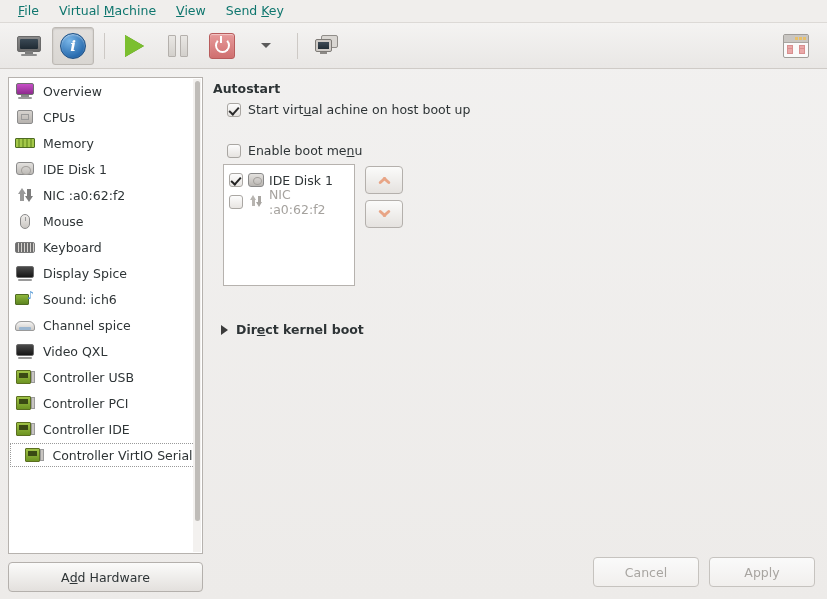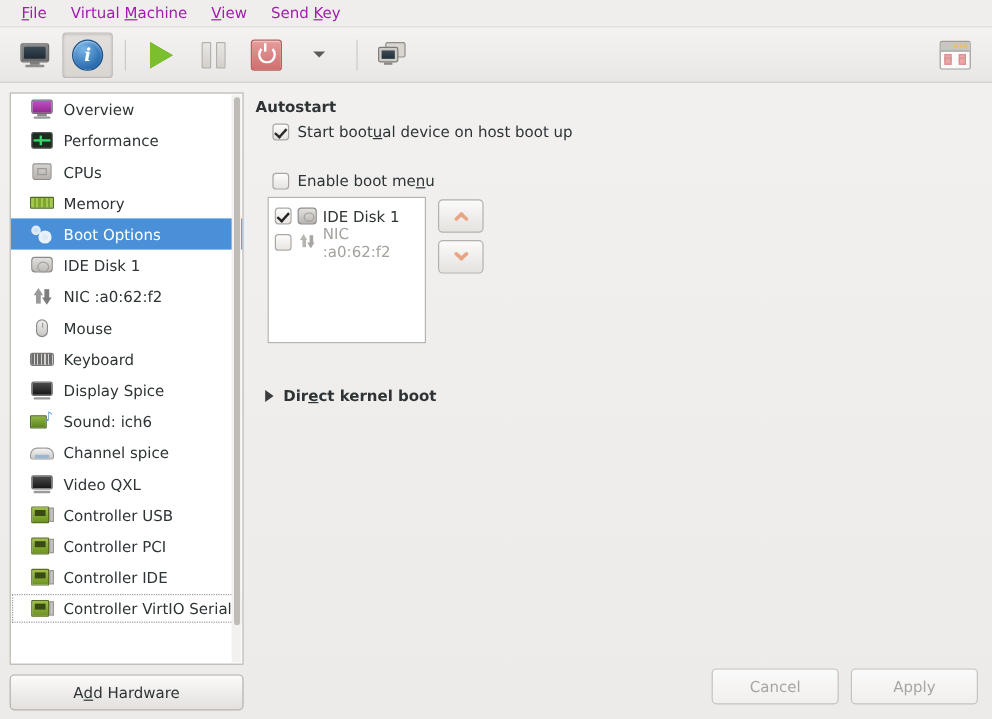--- a/index.html
+++ b/index.html
@@ -9,21 +9,21 @@
     font-family:"DejaVu Sans","Liberation Sans",sans-serif;
     font-size:12.5px;color:#2e3436;
     -webkit-font-smoothing:antialiased;
   }
   .app{position:relative;width:827px;height:599px;box-sizing:border-box;
        background:linear-gradient(#f2f1f0,#edebe9);}
 
   
   .menubar{height:22px;display:flex;align-items:center;padding-left:8px;
            background:#f0eeec;border-bottom:1px solid #dcd9d6;}
-  .menu-item{padding:2px 10px;font-size:12.5px;color:#a21caf;cursor:default;line-height:16px;}
+  .menu-item{padding:2px 10px;font-size:12.5px;color:#0f766e;cursor:default;line-height:16px;}
   .u{text-decoration:underline;}
 
   
   .toolbar{height:45px;display:flex;align-items:center;padding:0 8px;position:relative;
            background:linear-gradient(#f4f3f2,#e9e7e5);border-bottom:1px solid #cfcbc7;}
   .tb-btn{width:40px;height:36px;display:flex;align-items:center;justify-content:center;
           border:1px solid transparent;border-radius:3px;margin-right:2px;}
   .tb-btn.pressed{border:1px solid #bdb9b4;background:linear-gradient(#e2dfdc,#d9d6d2);
                   box-shadow:inset 0 1px 2px rgba(0,0,0,.14);}
   .tb-sep{width:1px;height:26px;background:#cdc9c5;margin:0 8px;}
@@ -83,23 +83,23 @@
       border-bottom:1px solid #a8a5a1;display:flex;justify-content:flex-end;align-items:center;gap:1px;padding-right:2px;}
   .ico-win .bar i{width:3px;height:3px;background:#e8c06a;display:block;}
   .ico-win .q{position:absolute;width:6px;height:6px;background:#e9a8a8;border:1px solid #d88f8f;box-sizing:border-box;}
   .ico-win .q1{left:3px;top:10px;} .ico-win .q2{right:3px;top:10px;}
   .ico-win .q3{left:3px;bottom:3px;} .ico-win .q4{right:3px;bottom:3px;}
 
   
   .content{display:flex;padding:8px;height:calc(599px - 22px - 46px);box-sizing:border-box;}
   .left{width:195px;display:flex;flex-direction:column;}
   .hwlist{flex:1;background:#fff;border:1px solid #b6b2ae;overflow:hidden;position:relative;}
-  .hwrow{height:26px;display:flex;align-items:center;padding-left:16px;gap:8px;box-sizing:border-box;}
+  .hwrow{height:26px;display:flex;align-items:center;padding-left:6px;gap:8px;box-sizing:border-box;}
   .hwrow.sel{background:#4a90d9;color:#fff;}
-  .hwrow.focus{outline:1px dotted #9a9a9a;outline-offset:-2px;}
+  .hwrow.focus{outline:1px dotted #9a9a9a;outline-offset:-2px;justify-content:center;}
   .hwlabel{font-size:12.5px;white-space:nowrap;}
   .vscroll{position:absolute;right:1px;top:1px;width:8px;bottom:1px;background:#f3f1ef;}
   .vthumb{position:absolute;left:2px;top:2px;width:5px;height:440px;border-radius:3px;background:#bfbcb8;}
 
   
   .si{width:20px;height:17px;position:relative;flex:none;}
   .si-mon .s{position:absolute;left:1px;top:0;width:18px;height:12px;border:1px solid #6f6f6f;border-radius:2px;
       background:linear-gradient(#c74fc7,#8e2a8e);box-sizing:border-box;}
   .si-mon .b{position:absolute;left:6px;top:12px;width:8px;height:2px;background:#8a8a8a;}
   .si-mon .f{position:absolute;left:3px;top:14px;width:14px;height:2px;background:#9a9a9a;border-radius:1px;}
@@ -281,50 +281,35 @@
 
         <div class="hwrow">
           <span class="si si-mon">
               <i class="s"></i>
               <i class="b"></i>
               <i class="f"></i>
             </span>
           <span class="hwlabel">Overview</span>
         </div>
 
-        <div class="hwrow">
-          <span class="si si-perf">
-              <i class="s"></i>
-              <i class="w"></i>
-              <i class="w2"></i>
-            </span>
-          <span class="hwlabel">Performance</span>
-        </div>
 
         <div class="hwrow">
           <span class="si si-cpu">
               <i class="c"></i>
             </span>
           <span class="hwlabel">CPUs</span>
         </div>
 
         <div class="hwrow">
           <span class="si si-mem">
               <i class="m"></i>
             </span>
           <span class="hwlabel">Memory</span>
         </div>
 
-        <div class="hwrow sel">
-          <span class="si si-boot">
-              <i class="g1"></i>
-              <i class="g2"></i>
-            </span>
-          <span class="hwlabel">Boot Options</span>
-        </div>
 
         <div class="hwrow">
           <span class="si si-disk">
               <i class="d"></i>
             </span>
           <span class="hwlabel">IDE Disk 1</span>
         </div>
 
         <div class="hwrow">
           <span class="si si-nic">
@@ -426,21 +411,21 @@
           <span>d Hardware</span>
       </div>
     </div>
 
     <div class="right">
 
       <div class="sec-title">Autostart</div>
 
       <div class="chk-row">
         <span class="chk on"></span>
-        <span class="chk-lbl"><span>Start boot</span><span class="u">u</span><span>al device on host boot up</span></span>
+        <span class="chk-lbl"><span>Start virt</span><span class="u">u</span><span>al achine on host boot up</span></span>
       </div>
 
       <div class="spacer-lg"></div>
 
 
       <div class="chk-row">
         <span class="chk"></span>
         <span class="chk-lbl"><span>Enable boot me</span><span class="u">n</span><span>u</span></span>
       </div>
 

